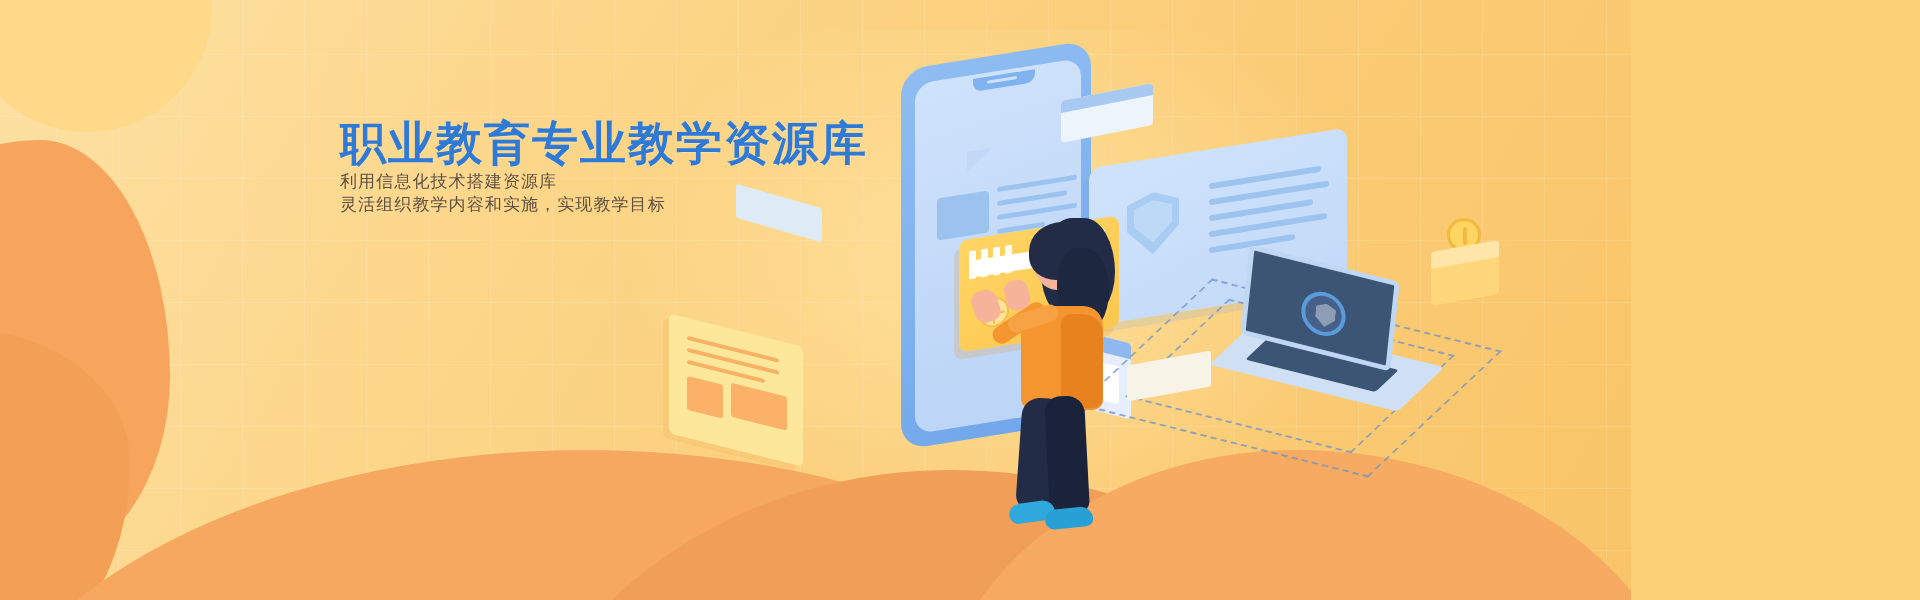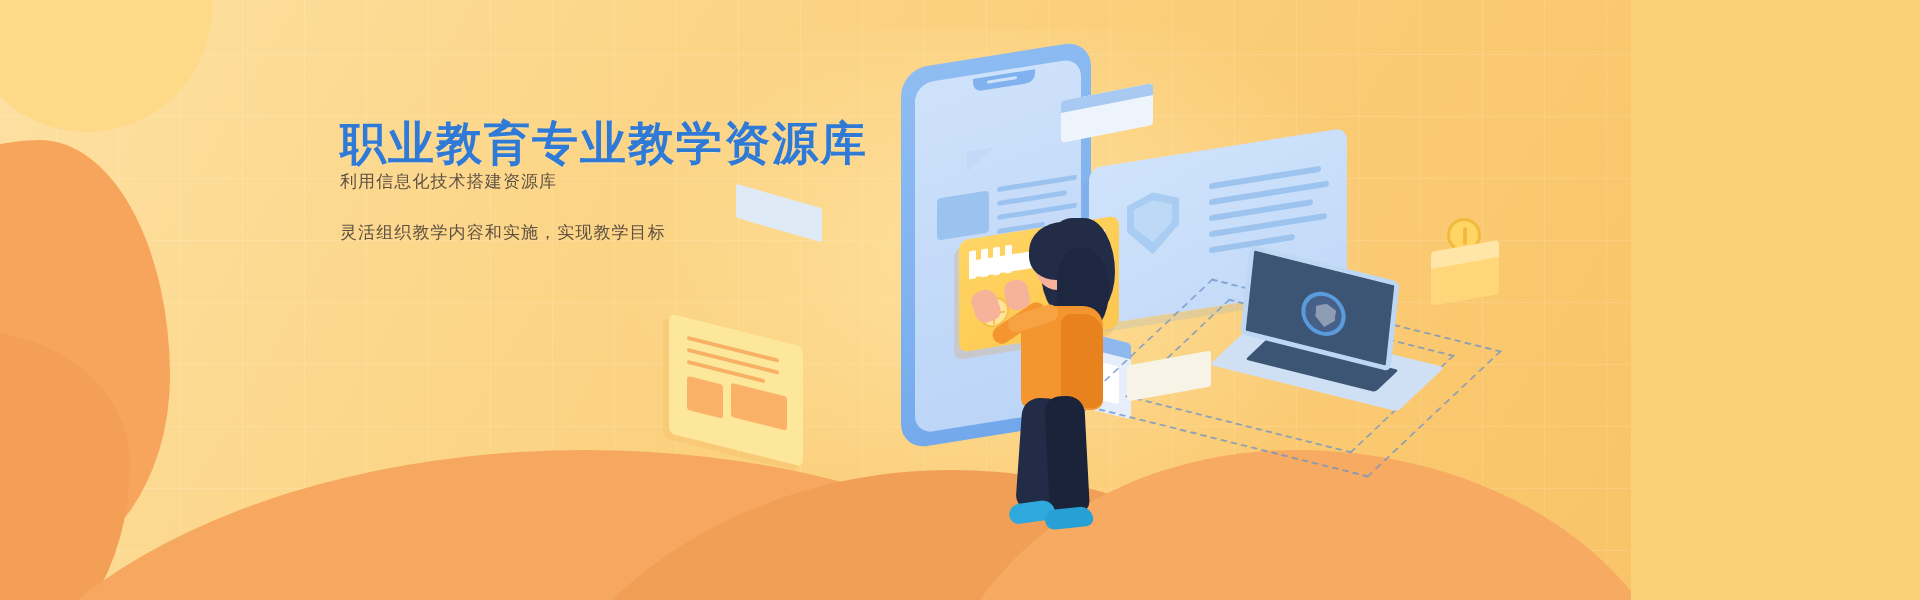--- a/index.html
+++ b/index.html
@@ -99,21 +99,21 @@
     white-space:nowrap;
     text-shadow:0 1px 0 rgba(255,255,255,.25);
   }
   .sub-line {
     font-size:17px;
     color:#5e5042;
     letter-spacing:1.1px;
     white-space:nowrap;
   }
   .sub1 { }
-  .sub2 { margin-top:28px; }
+  .sub2 { }
 
   
   .illus { position:absolute; right:0; top:0; width:900px; height:600px; z-index:30; }
 
   
   .card-left {
     position:absolute;
     left:-62px; top:330px;
     width:134px; height:120px;
     background:#fde79a;

